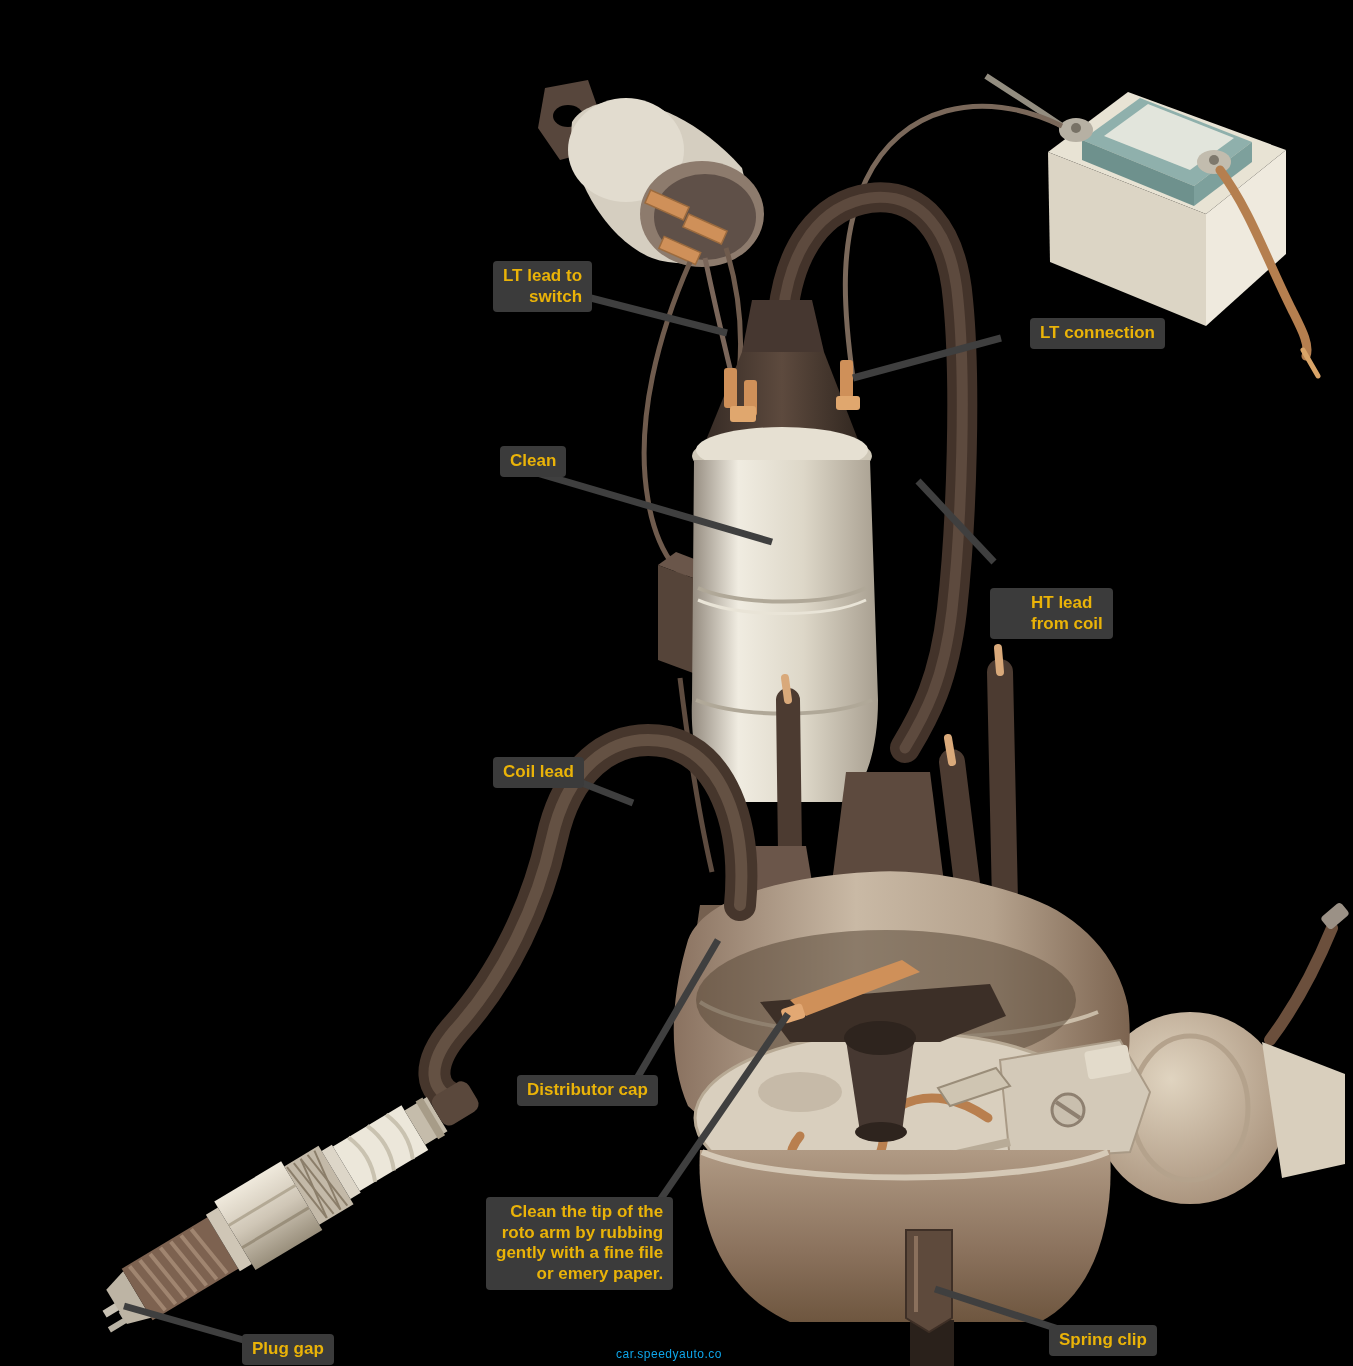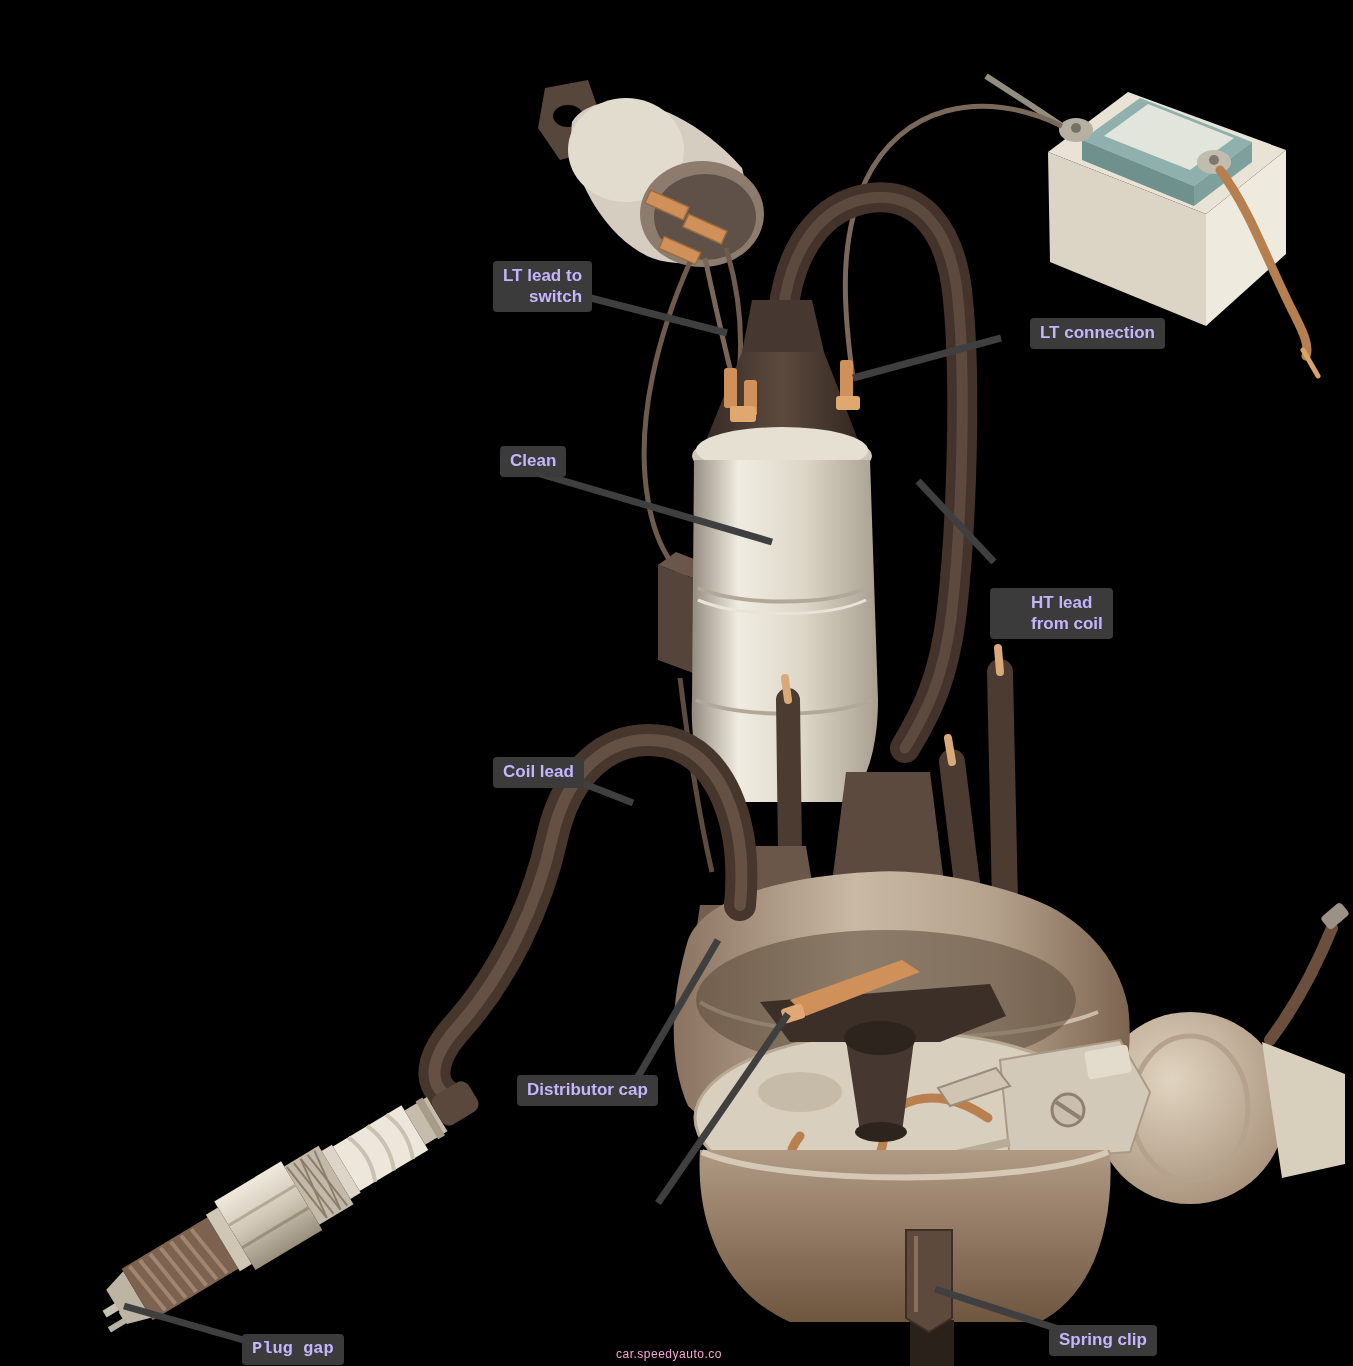--- a/index.html
+++ b/index.html
@@ -1,22 +1,22 @@
 <!DOCTYPE html>
 <html><head>
 <meta charset="utf-8">
 <style>
   html,body{margin:0;padding:0;background:#000;}
   .stage{position:relative;width:1353px;height:1366px;background:#000;overflow:hidden;
          font-family:"Liberation Sans",sans-serif;}
   .stage svg{position:absolute;left:0;top:0;}
-  .label{position:absolute;background:#3b3b3b;color:#c4b5fd;
+  .label{position:absolute;background:#3b3b3b;color:#eab308;
          font:700 17px/1.22 "Liberation Sans",sans-serif;
          padding:5px 10px;border-radius:4px;white-space:pre-line;z-index:5;}
-  .watermark{position:absolute;color:#f9a8d4;font:400 12px/1 "Liberation Sans",sans-serif;
+  .watermark{position:absolute;color:#0ea5e9;font:400 12px/1 "Liberation Sans",sans-serif;
          letter-spacing:.5px;z-index:5;}
 </style>
 </head>
 <body>
 
 <div class="stage">
 
 <svg width="1353" height="1366" viewBox="0 0 1353 1366">
   <defs>
     <linearGradient id="gCoil" x1="0" y1="0" x2="1" y2="0">
@@ -242,20 +242,24 @@
 
 <div class="label" style="left:500px;top:446px;">Clean</div>
 
 <div class="label" style="left:990px;top:588px;padding-left:41px;">HT lead
 from coil</div>
 
 <div class="label" style="left:493px;top:757px;">Coil lead</div>
 
 <div class="label" style="left:517px;top:1075px;">Distributor cap</div>
 
-
-<div class="label" style="left:242px;top:1334px;font-family:Liberation Mono, monospace;">Plug gap</div>
+<div class="label" style="left:486px;top:1197px;text-align:right;">Clean the tip of the
+roto arm by rubbing
+gently with a fine file
+or emery paper.</div>
+
+<div class="label" style="left:242px;top:1334px;">Plug gap</div>
 
 <div class="label" style="left:1049px;top:1325px;">Spring clip</div>
 
 <div class="watermark" style="left:616px;top:1348px;">car.speedyauto.co</div>
 
 </div>
 
 </body></html>

